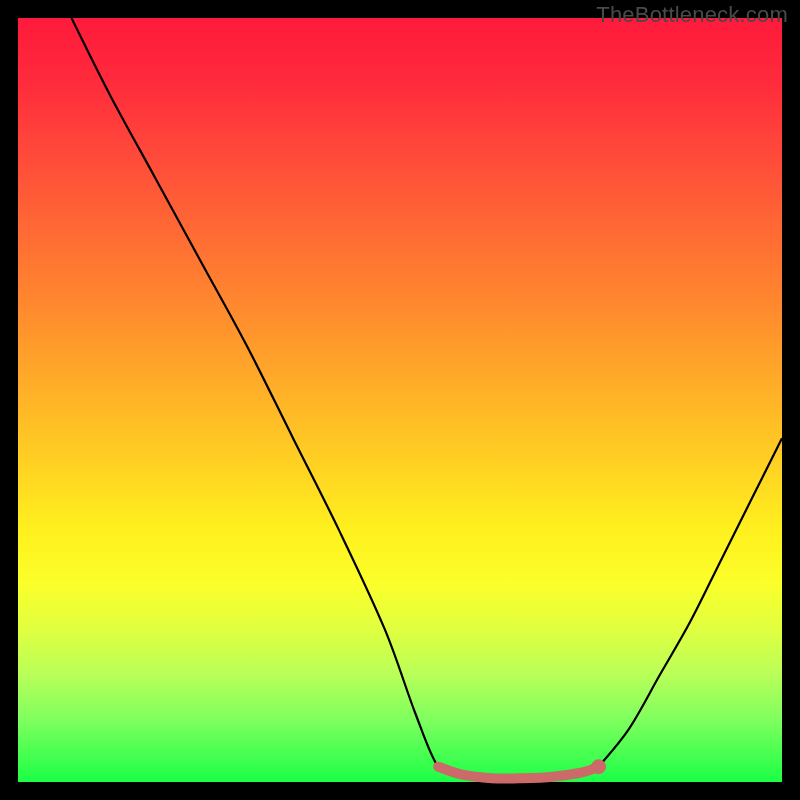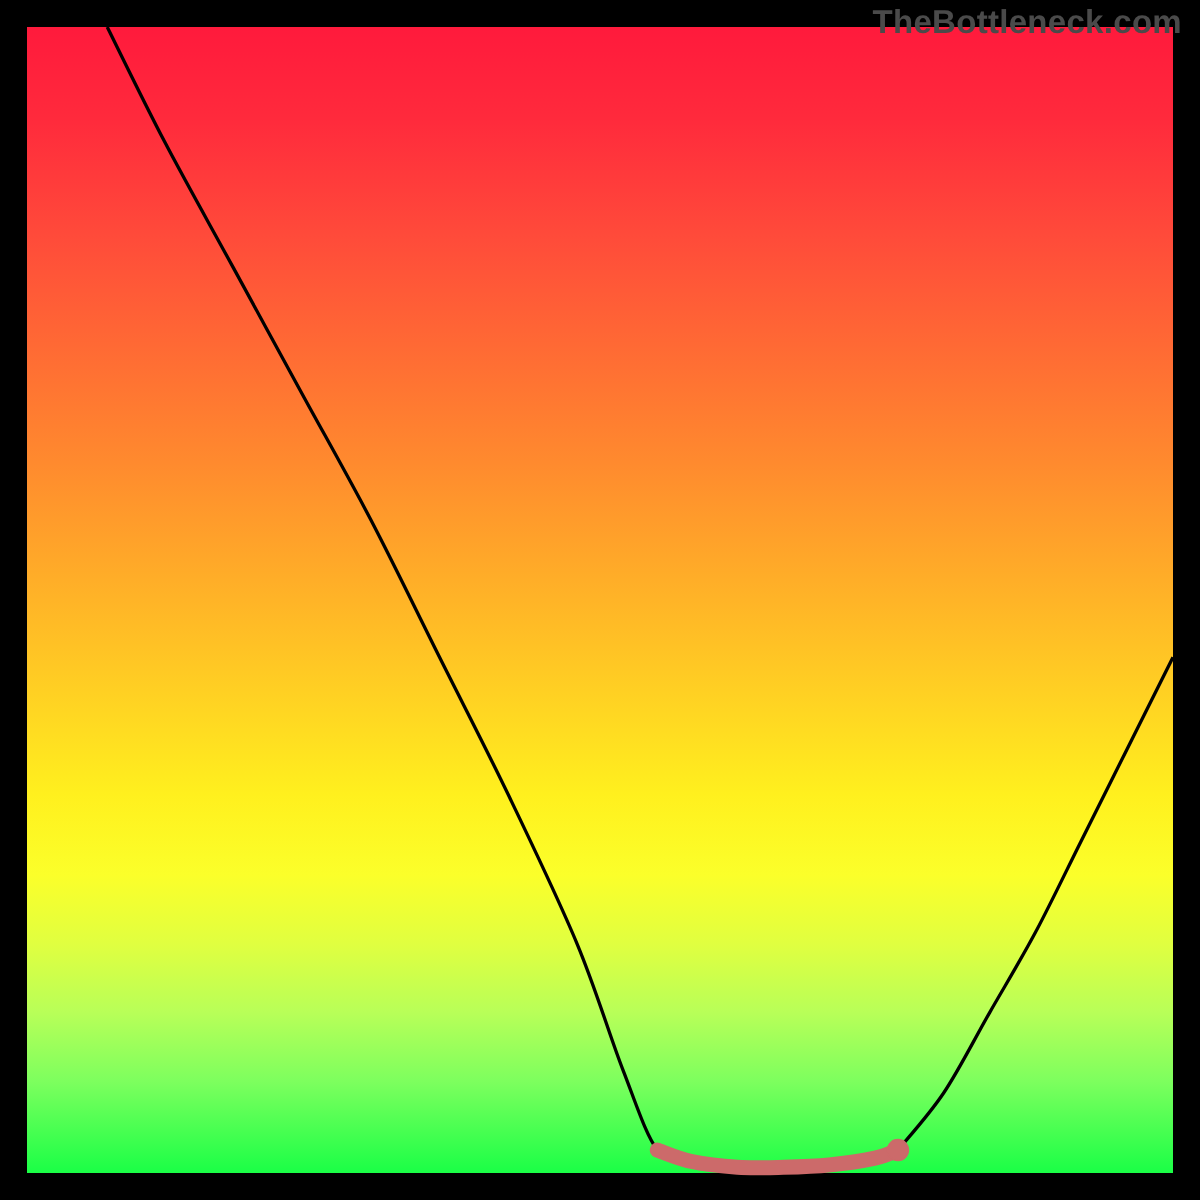--- a/index.html
+++ b/index.html
@@ -41,21 +41,21 @@
       #7dff5e 92%,
       #1aff46 100%
     );
   }
   .watermark {
     position: absolute;
     top: 2px;
     right: 12px;
     color: #4a4a4a;
     font-size: 22px;
-    font-weight: 700;
+    font-weight: 400;
     letter-spacing: 0.2px;
   }
   svg.curves {
     position: absolute;
     left: 18px;
     top: 18px;
     width: 764px;
     height: 764px;
     overflow: visible;
   }

